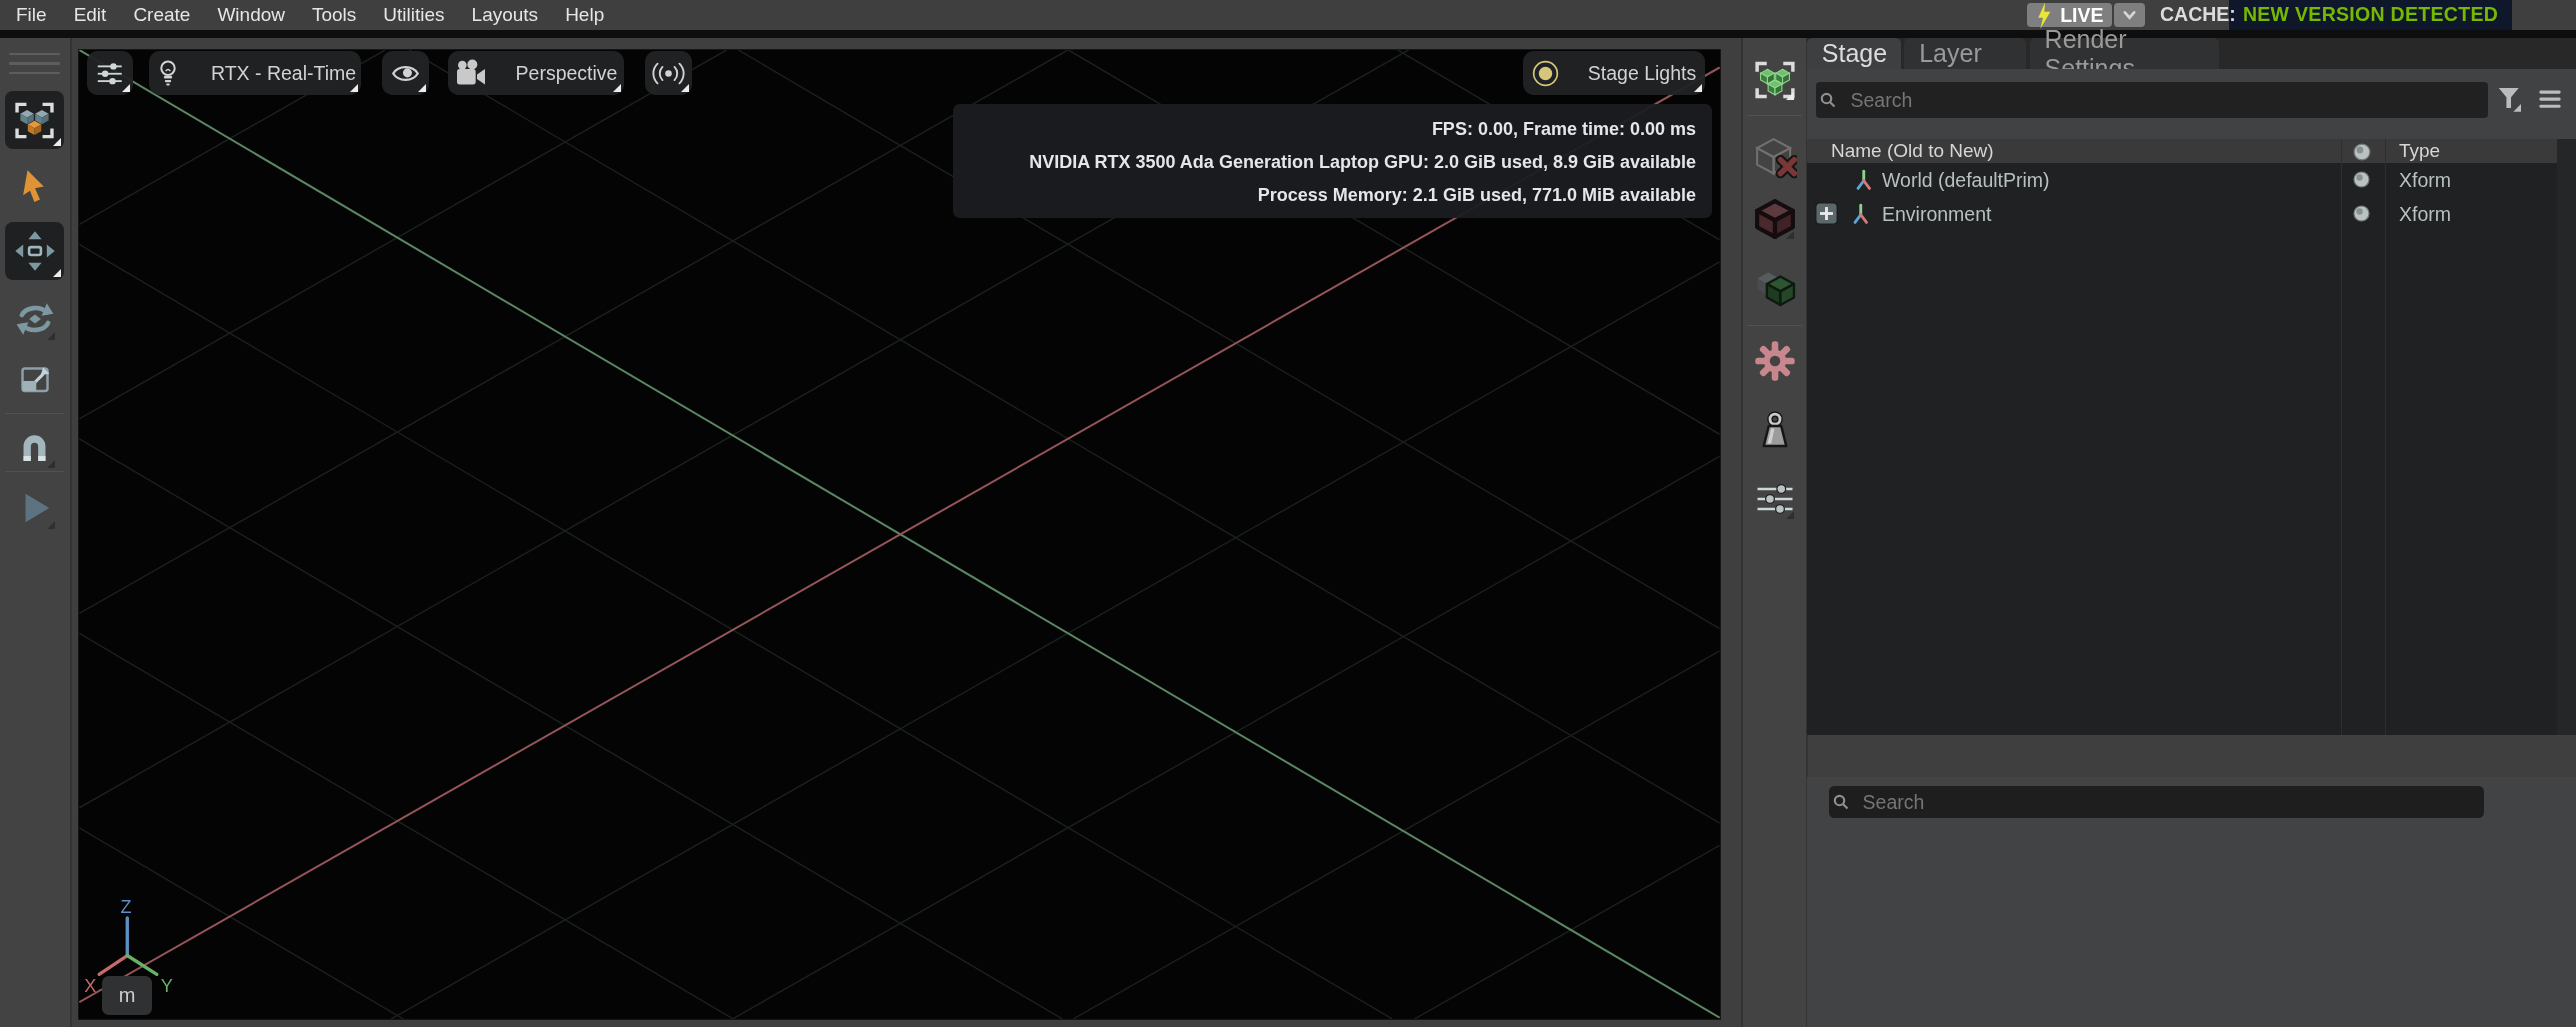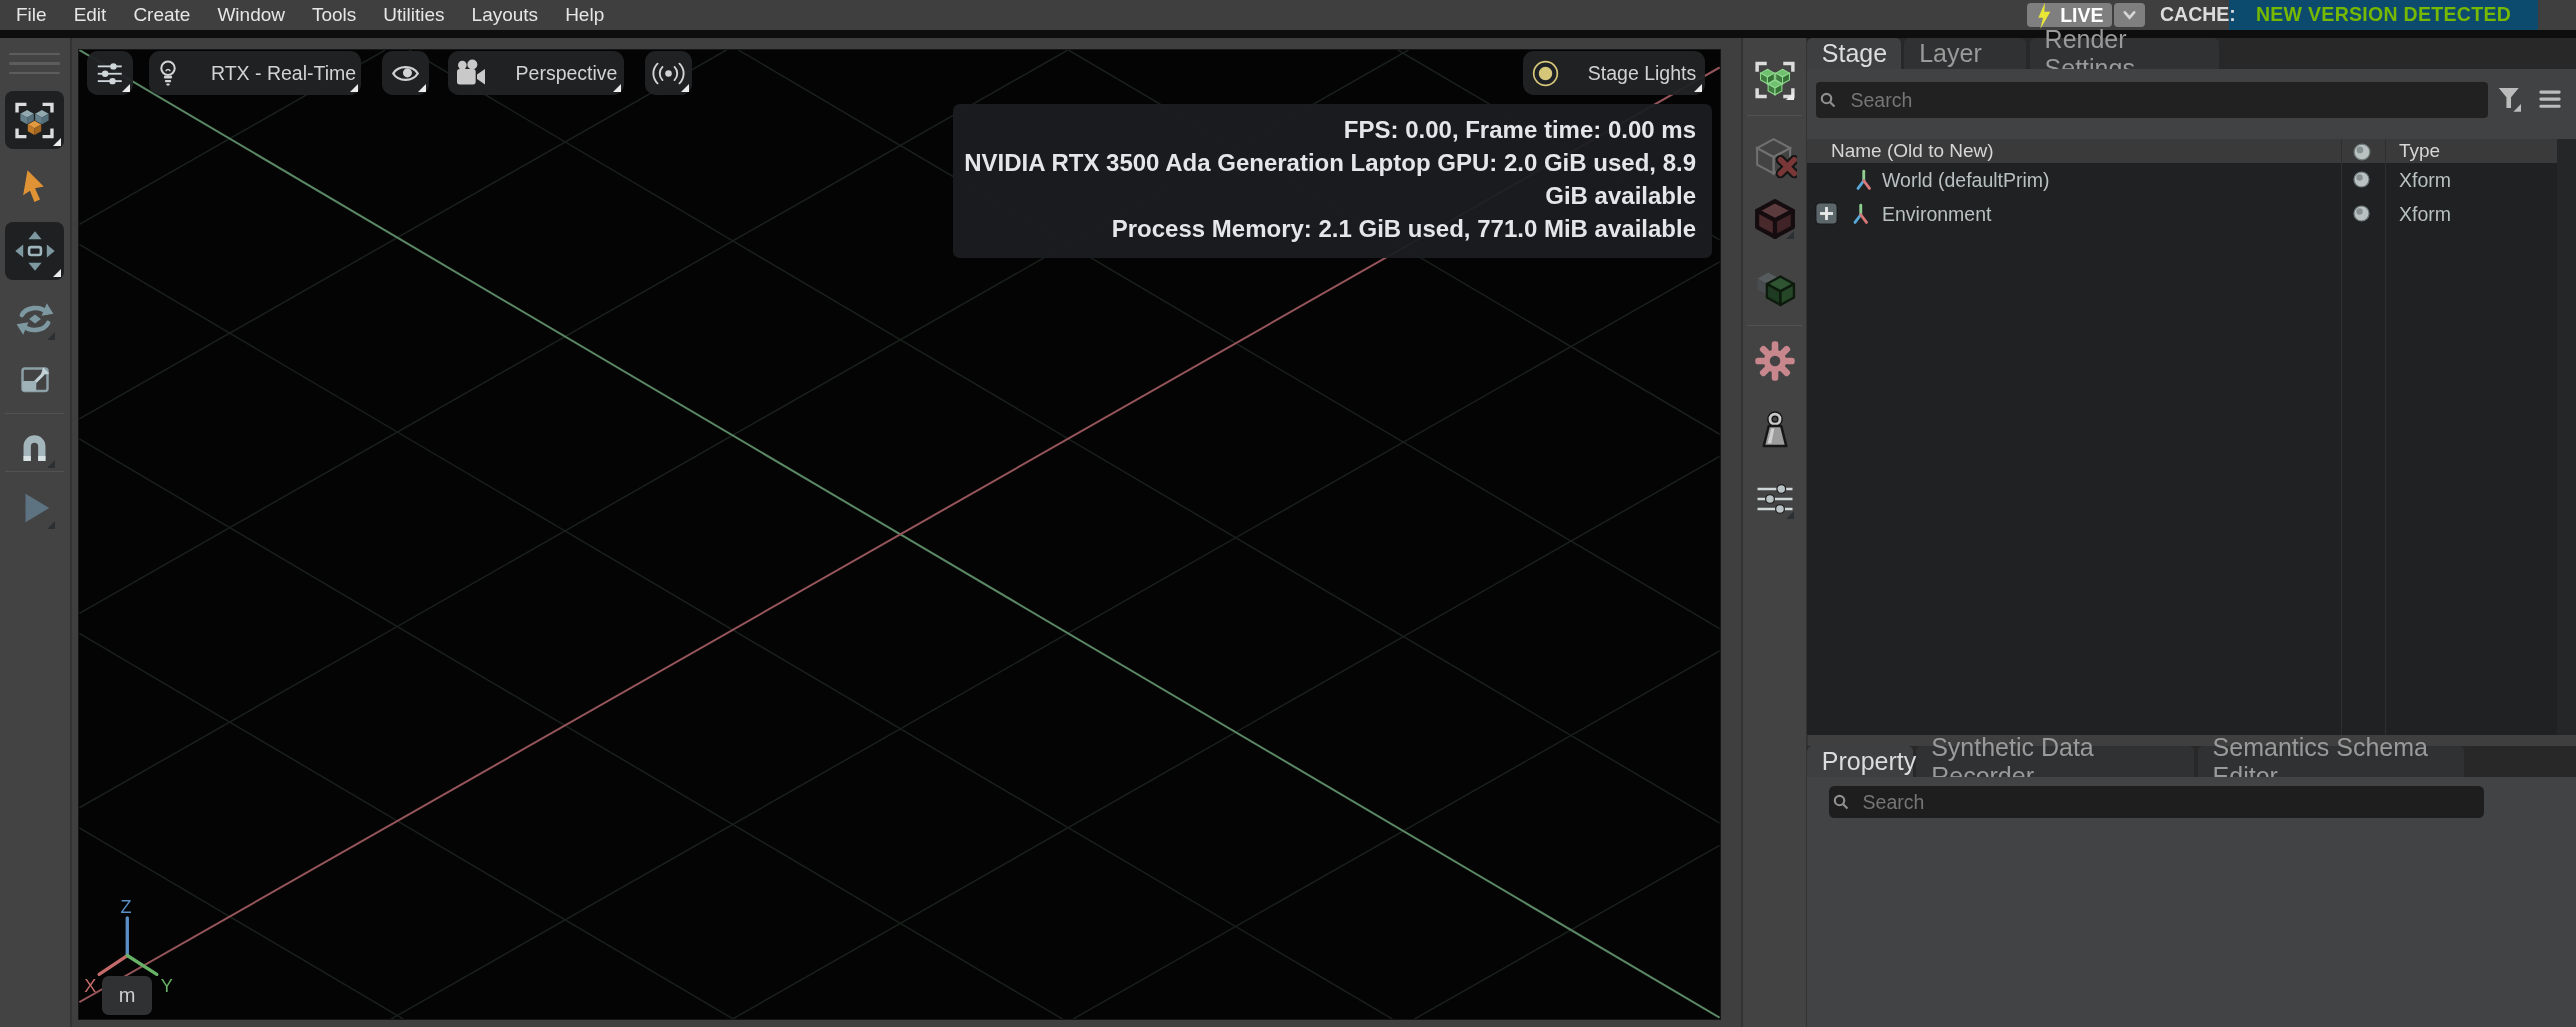--- a/index.html
+++ b/index.html
@@ -5,21 +5,21 @@
   html,body{margin:0;padding:0}
   body{width:2576px;height:1028px;overflow:hidden;background:#3f3f3f;
        font-family:"Liberation Sans",sans-serif;position:relative;color:#e4e4e4}
 
   
   #menubar{position:absolute;left:0;top:0;width:2576px;height:29.5px;background:#3f3f3f;
            display:flex;align-items:center;gap:27px;padding-left:16px;font-size:19px;color:#e6e6e6}
   #menubar .mitem{cursor:default}
   #seam{position:absolute;left:0;top:29.5px;width:2576px;height:8.7px;background:#0e0e0e}
 
-  #cache-strip{position:absolute;left:2229px;top:0;width:309px;height:29.5px;background:#0c4a6e;
+  #cache-strip{position:absolute;left:2229px;top:0;width:283px;height:29.5px;background:#0f172a;
                display:flex;align-items:center;justify-content:center}
   #status-text{font-size:19.5px;font-weight:bold;color:#76b900;letter-spacing:0.3px}
   #live-btn{position:absolute;left:2027px;top:3.4px;width:85px;height:24px;background:#7f7f7f;border-radius:4px;
             display:flex;align-items:center;justify-content:center;gap:6.7px}
   #live-btn span{color:#fff;font-weight:bold;font-size:19.5px}
   #live-chevron{position:absolute;left:2114px;top:3.4px;width:31px;height:24px;background:#7f7f7f;border-radius:4px;
             display:flex;align-items:center;justify-content:center}
   #cache-label{position:absolute;left:2160px;top:0;height:29.5px;line-height:29.5px;font-size:19.5px;font-weight:bold;color:#dcdcdc}
 
   
@@ -31,23 +31,23 @@
   .strip-div{position:absolute;left:5.4px;width:59px;height:1.3px;background:#525252}
 
   
   #viewport{position:absolute;left:79px;top:50px;width:1641px;height:969px;background:#040404;outline:1.3px solid #161616}
   #grid{position:absolute;left:0;top:0}
   .vbtn{position:absolute;top:1.3px;height:44px;background:rgba(33,35,37,.95);border-radius:10.7px;
         display:flex;align-items:center;justify-content:center;gap:29px;color:#d2d2d2;font-size:19.5px}
   .corner{position:absolute;right:3.4px;bottom:3.4px;width:0;height:0;
           border-bottom:8.7px solid #ececec;border-left:8.7px solid transparent}
   .corner.dark{border-bottom-color:#2c3033}
-  #stats{position:absolute;left:874px;top:54px;width:759px;height:154px;background:rgba(27,29,32,.94);
+  #stats{position:absolute;left:874px;top:54px;width:759px;height:114px;background:rgba(27,29,32,.94);
          border-radius:6.7px;padding:9.4px 16px 0 0;box-sizing:border-box;text-align:right;
-         font-size:24px;font-weight:bold;line-height:33px;color:#e4e6e8}
+         font-size:18px;font-weight:bold;line-height:33px;color:#e4e6e8}
   #unit-btn{position:absolute;left:23px;top:926px;width:50px;height:39px;background:#2f3133;border-radius:6.7px;
             display:flex;align-items:center;justify-content:center;font-size:20px;color:#cfcfcf}
   #gizmo{position:absolute;left:0;top:841px}
 
   
   #mid-strip{position:absolute;left:1741px;top:38px;width:63px;height:989px;background:#434343;
              border-left:2.7px solid #333;border-right:2.7px solid #333;box-sizing:content-box}
   .rtool{position:absolute;left:8.7px;width:46px;height:46px;display:flex;align-items:center;justify-content:center}
   .mid-div{position:absolute;left:4px;width:55px;height:1.3px;background:#525252}
 
@@ -475,25 +475,20 @@
         <line x1="16" y1="20" x2="25" y2="32" stroke="#d87878"></line>
     </svg>
     <span class="rowlabel">Environment</span>
     <svg class="roweye" width="19" height="19" viewBox="0 0 24 24">
       <circle cx="12" cy="12" r="9.5" fill="#b9c1c1" stroke="#6f7878" stroke-width="1.5"></circle>
         <circle cx="9.5" cy="9.5" r="4" fill="#879090"></circle>
     </svg>
     <span class="rowtype">Xform</span>
   </div>
 
-  <div class="tabrow" style="top:708px">
-    <div class="tab active" style="width:106px">Property</div>
-    <div class="tab" style="width:278px">Synthetic Data Recorder</div>
-    <div class="tab" style="width:266px">Semantics Schema Editor</div>
-  </div>
 
   <div id="prop-chrome">
     <div class="searchbox" style="left:21.5px;top:9.4px;width:655px;height:32px;background:#1e1e1e;border-radius:5.4px">
       <svg width="17.4" height="17.4" viewBox="0 0 24 24">
         <circle cx="9" cy="9" r="6.5" stroke="#8f8f8f" stroke-width="3" fill="none"></circle>
         <line x1="14" y1="14" x2="20" y2="20" stroke="#8f8f8f" stroke-width="3"></line>
       </svg>
       <input placeholder="Search" style="">
     </div>
   </div>

